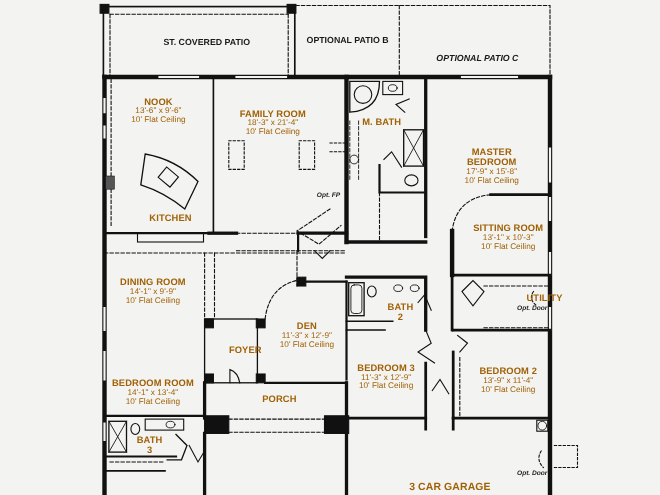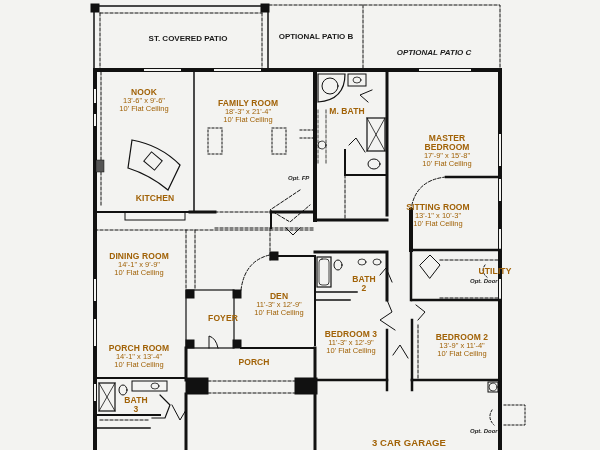--- a/index.html
+++ b/index.html
@@ -184,21 +184,21 @@
   <span class="name">M. BATH</span>
 </div>
 
 <div class="lbl" style="left:447px;top:102px;margin-top:32px;">
   <span class="name">MASTER</span>
   <span class="name">BEDROOM</span>
   <span class="dim">17'-9" x 15'-8"</span>
   <span class="ceil">10' Flat Ceiling</span>
 </div>
 
-<div class="lbl" style="left:438px;top:203px;">
+<div class="lbl" style="left:462px;top:203px;">
   <span class="name">SITTING ROOM</span>
   <span class="dim">13'-1" x 10'-3"</span>
   <span class="ceil">10' Flat Ceiling</span>
 </div>
 
 <div class="lbl" style="left:139px;top:252px;">
   <span class="name">DINING ROOM</span>
   <span class="dim">14'-1" x 9'-9"</span>
   <span class="ceil">10' Flat Ceiling</span>
 </div>
@@ -228,21 +228,21 @@
   <span class="ceil">10' Flat Ceiling</span>
 </div>
 
 <div class="lbl" style="left:462px;top:333px;">
   <span class="name">BEDROOM 2</span>
   <span class="dim">13'-9" x 11'-4"</span>
   <span class="ceil">10' Flat Ceiling</span>
 </div>
 
 <div class="lbl" style="left:139px;top:344px;">
-  <span class="name">PORCH ROOM</span>
+  <span class="name">BEDROOM ROOM</span>
   <span class="dim">14'-1" x 13'-4"</span>
   <span class="ceil">10' Flat Ceiling</span>
 </div>
 
 <div class="lbl" style="left:254px;top:358px;">
   <span class="name">PORCH</span>
 </div>
 
 <div class="lbl" style="left:136px;top:396px;">
   <span class="name">BATH</span>

